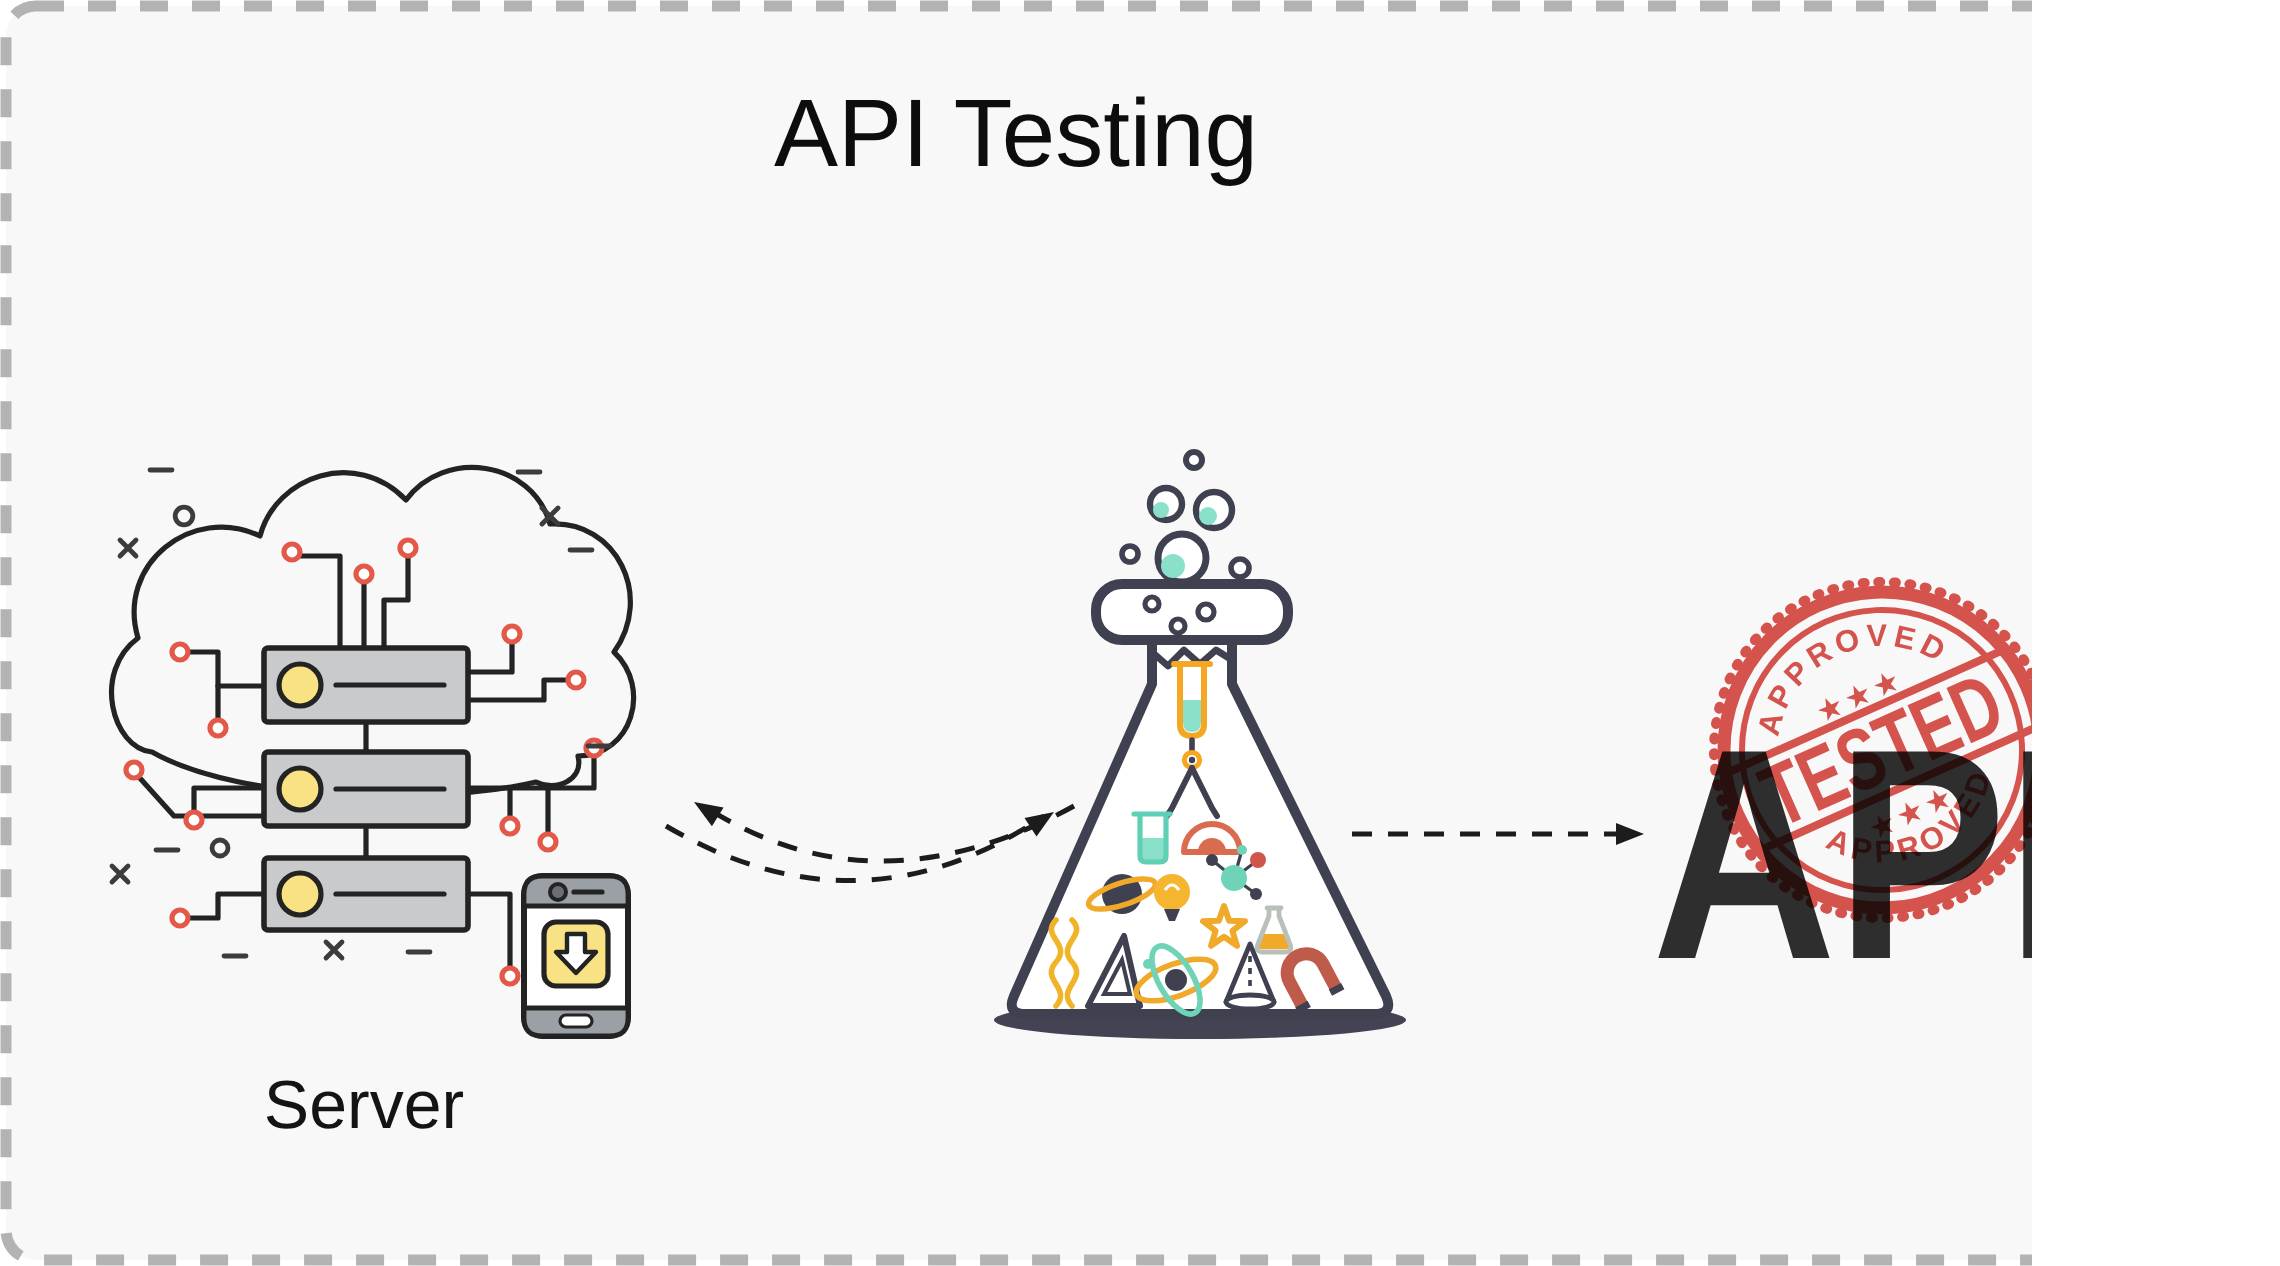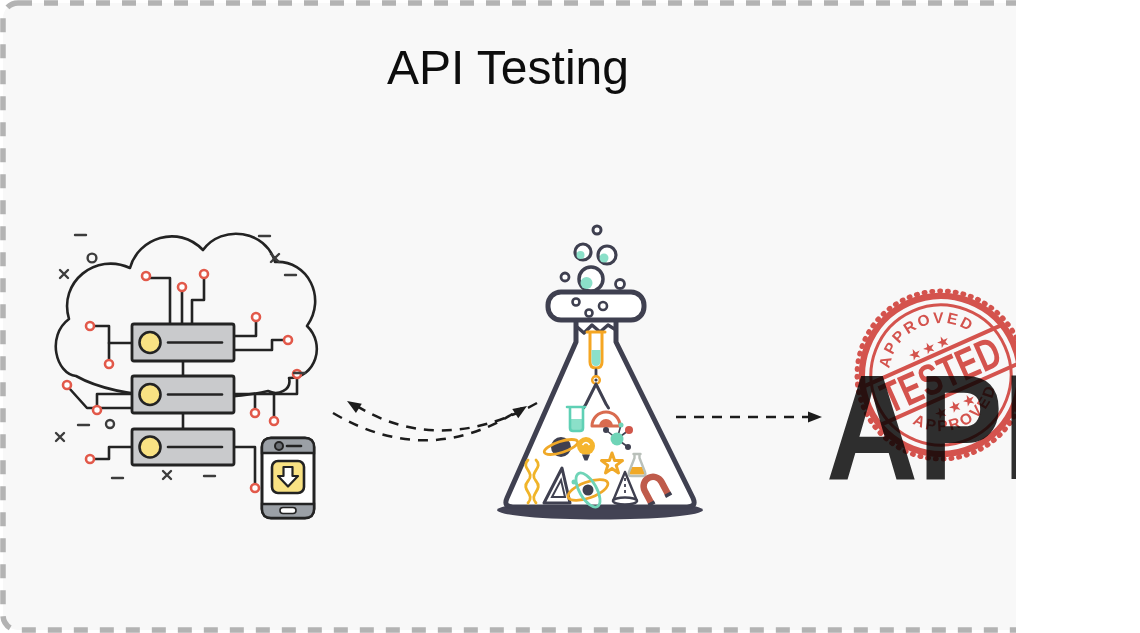--- a/index.html
+++ b/index.html
@@ -203,20 +203,21 @@
       <path d="M155 252 L167 281 M155 252 L143 281" stroke="#3f4050" stroke-width="2.4" fill="none" stroke-linecap="round"></path>
       <ellipse cx="155" cy="281" rx="12" ry="3.5" fill="#fff" stroke="#3f4050" stroke-width="2.4"></ellipse>
       <path d="M155 258 V274" stroke="#3f4050" stroke-width="1.8" stroke-dasharray="3 3"></path>
     </g>
     <g transform="rotate(-28 185 271)">
       <path d="M176 281 V266 A9.5 9.5 0 0 1 195 266 V281" fill="none" stroke="#bf5b4b" stroke-width="6.5"></path>
       <path d="M172.5 280.5 H179.5 M191.5 280.5 H198.5" stroke="#3f4050" stroke-width="3.5"></path>
     </g>
   </svg>
 
+  <div class="fig-label" id="label-server">Server</div>
 
   <svg class="arrows-svg" viewBox="0 0 1140 633">
     <g stroke="#1c1c1c" stroke-width="2.5" fill="none" stroke-dasharray="10 8">
       <path d="M537 403 Q437 458 352 403"></path>
       <path d="M333 413 Q430 470 522 408"></path>
       <path d="M676 417 H808"></path>
     </g>
     <g fill="#1c1c1c">
       <path d="M0 0 L-14 5.5 L-14 -5.5 Z" transform="translate(347,401) rotate(-148)"></path>
       <path d="M0 0 L-14 5.5 L-14 -5.5 Z" transform="translate(527,406) rotate(-33)"></path>

